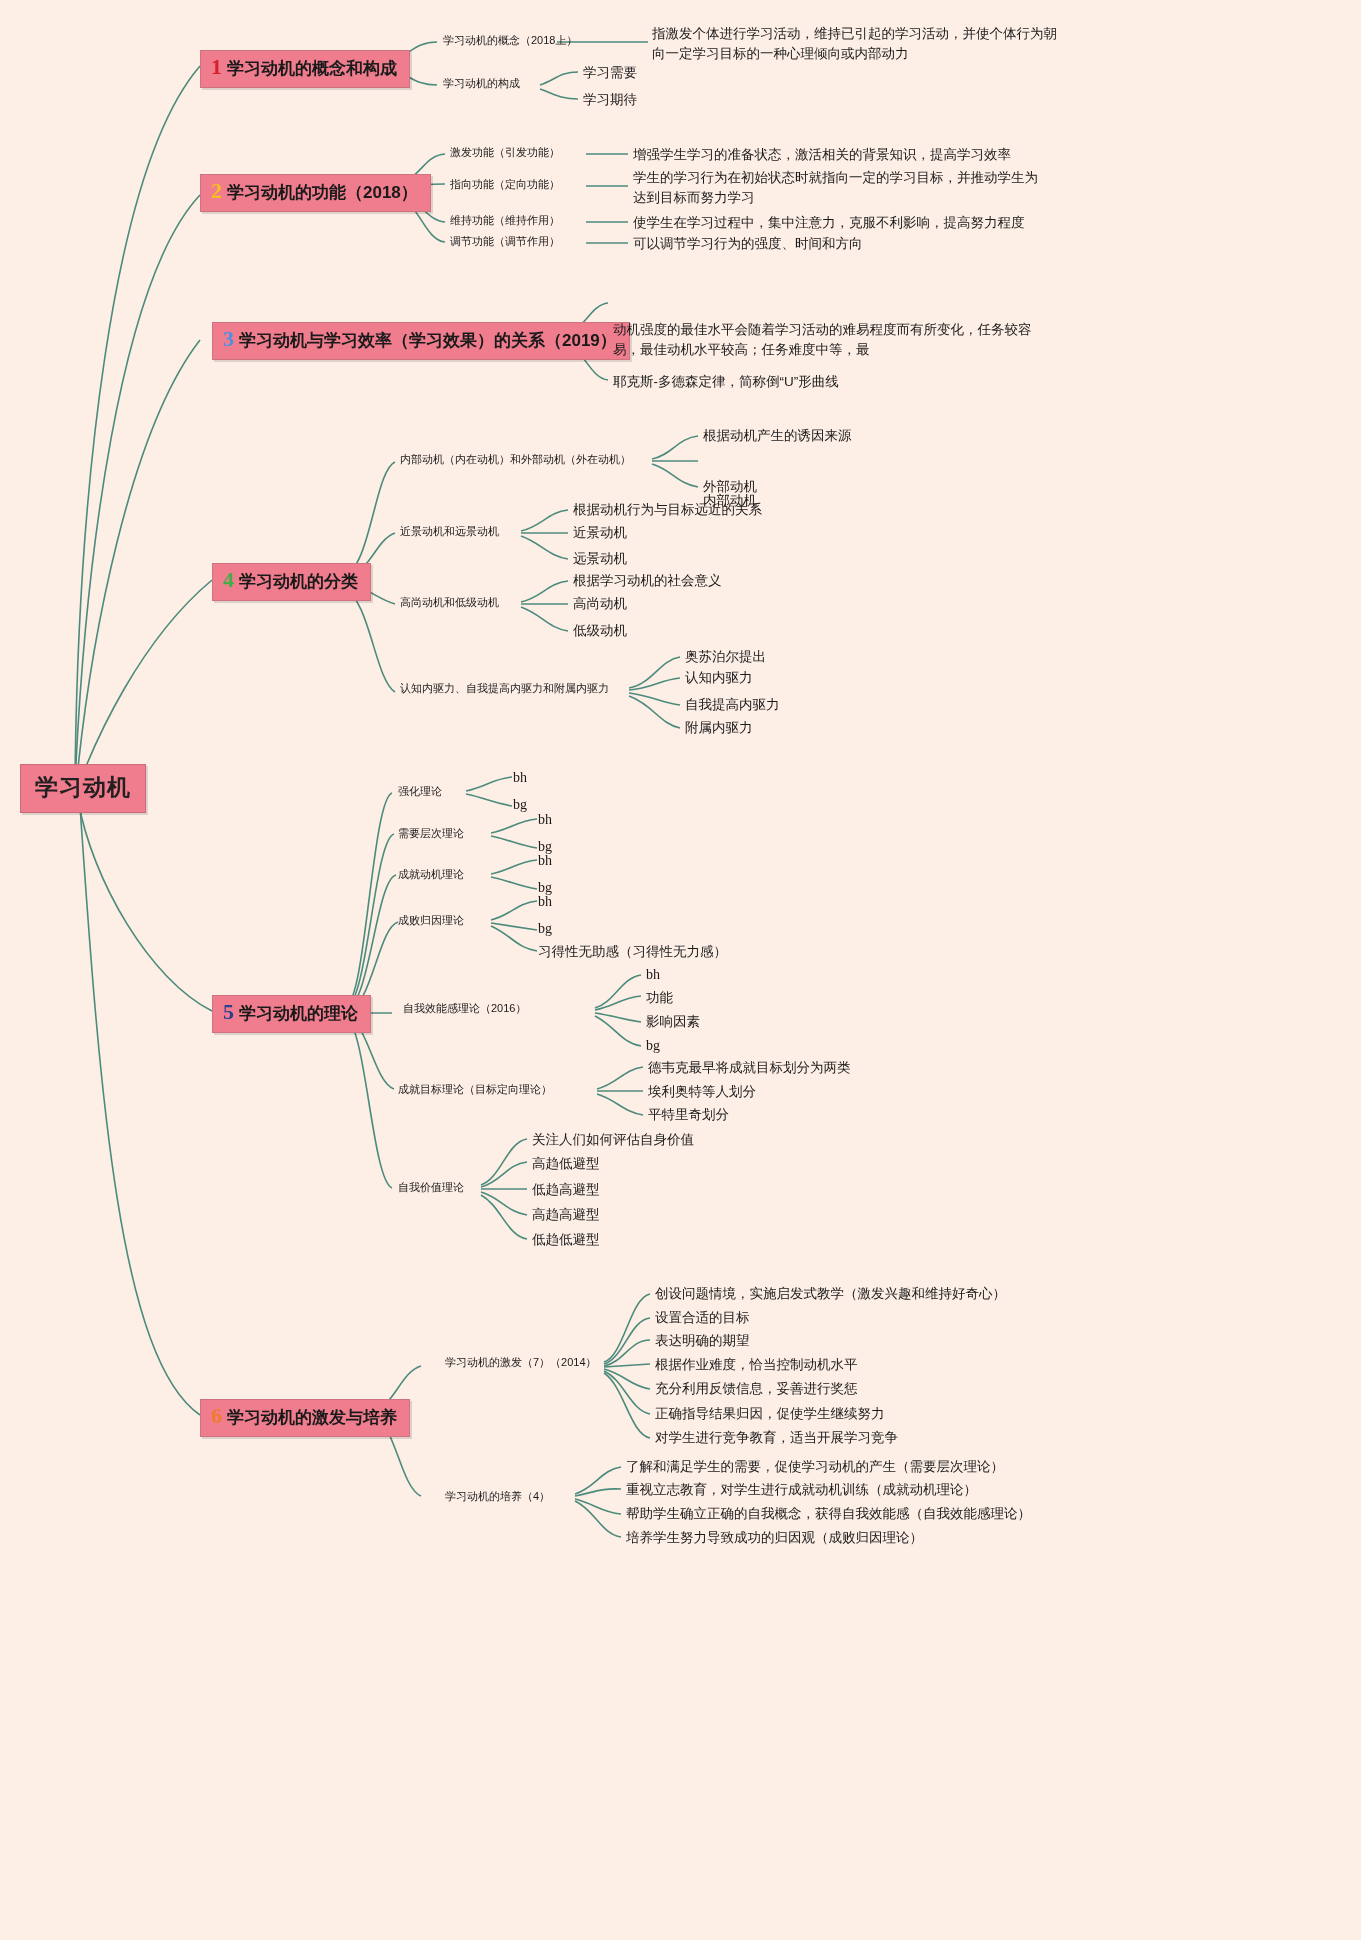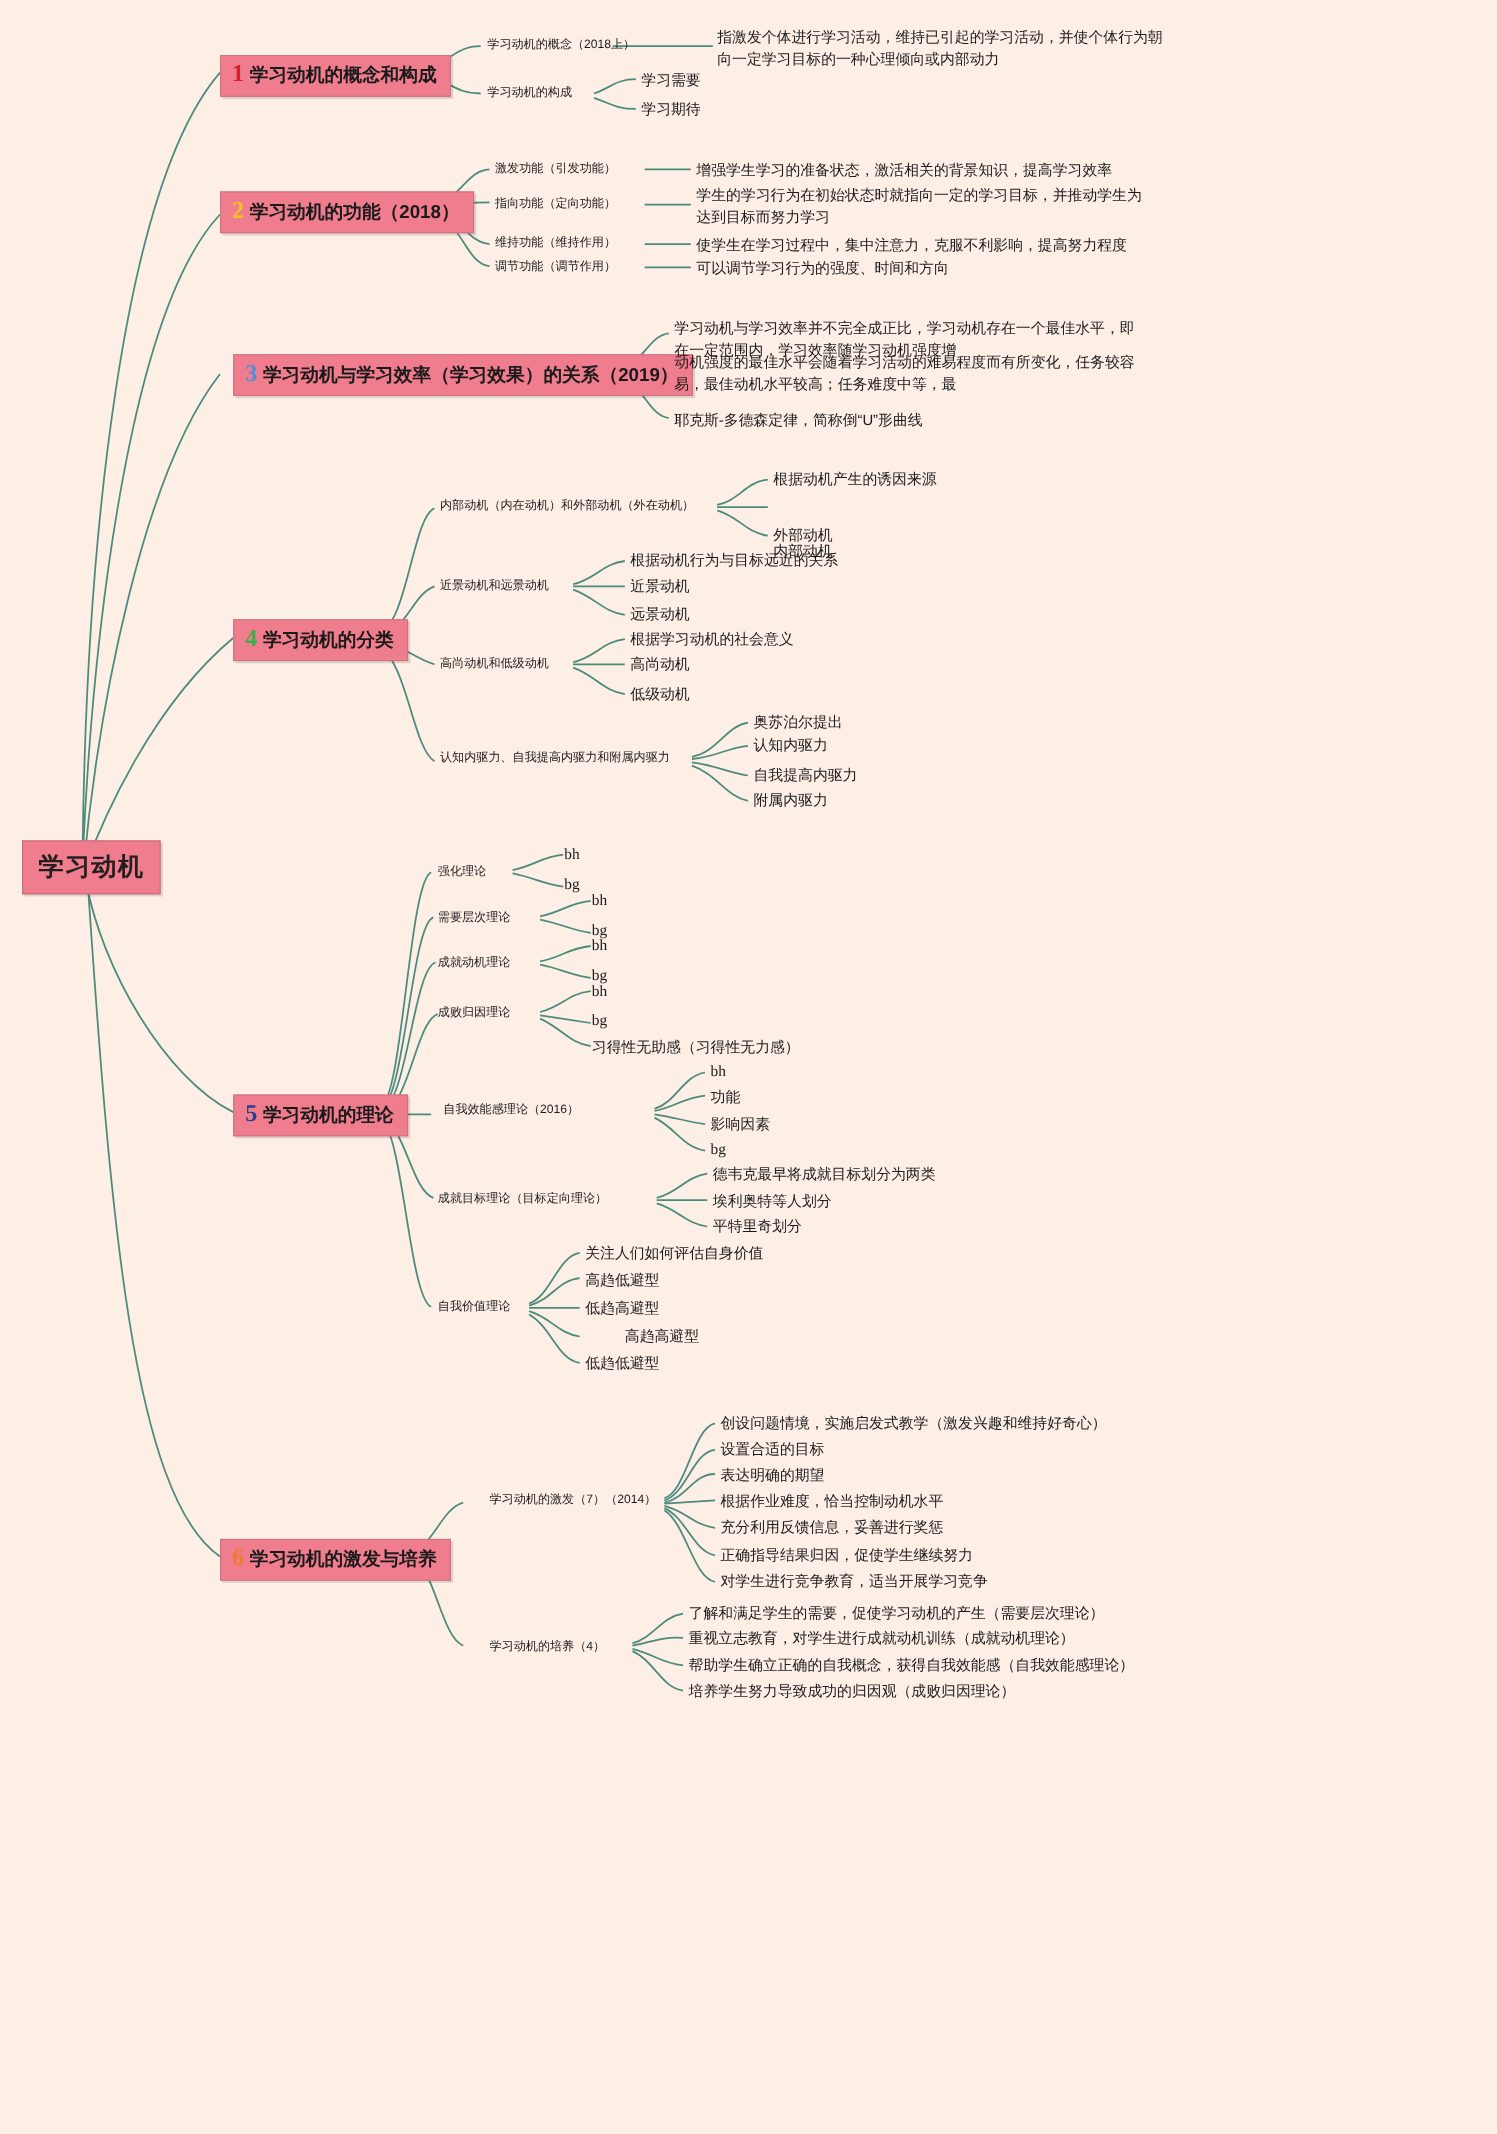--- a/index.html
+++ b/index.html
@@ -185,21 +185,20 @@
   <div class="node l3 wrap" style="left:633px;top:168px;width:415px;">学生的学习行为在初始状态时就指向一定的学习目标，并推动学生为达到目标而努力学习</div>
   <div class="node l2" style="left:450px;top:213px;">维持功能（维持作用）</div>
   <div class="node l3 wrap" style="left:633px;top:213px;width:420px;">使学生在学习过程中，集中注意力，克服不利影响，提高努力程度</div>
   <div class="node l2" style="left:450px;top:234px;">调节功能（调节作用）</div>
   <div class="node l3 wrap" style="left:633px;top:234px;width:400px;">可以调节学习行为的强度、时间和方向</div>
 
   <div class="node l1" style="left:212px;top:322px;">
     <span class="num" style="color:#4a90e2">3</span>
     <span class="lbl">学习动机与学习效率（学习效果）的关系（2019）</span>
   </div>
-  <div class="node l3 wrap" style="left:613px;top:289px;width:425px;">学习动机与学习效率并不完全成正比，学习动机存在一个最佳水平，即在一定范围内，学习效率随学习动机强度增</div>
   <div class="node l3 wrap" style="left:613px;top:320px;width:435px;">动机强度的最佳水平会随着学习活动的难易程度而有所变化，任务较容易，最佳动机水平较高；任务难度中等，最</div>
   <div class="node l3 wrap" style="left:613px;top:372px;width:420px;">耶克斯-多德森定律，简称倒“U”形曲线</div>
 
   <div class="node l1" style="left:212px;top:563px;">
     <span class="num" style="color:#3fae49">4</span>
     <span class="lbl">学习动机的分类</span>
   </div>
 
   <div class="node l2" style="left:400px;top:452px;">内部动机（内在动机）和外部动机（外在动机）</div>
   <div class="node l3" style="left:703px;top:427px;">根据动机产生的诱因来源</div>
@@ -252,21 +251,21 @@
 
   <div class="node l2" style="left:398px;top:1082px;">成就目标理论（目标定向理论）</div>
   <div class="node l3" style="left:648px;top:1059px;">德韦克最早将成就目标划分为两类</div>
   <div class="node l3" style="left:648px;top:1083px;">埃利奥特等人划分</div>
   <div class="node l3" style="left:648px;top:1106px;">平特里奇划分</div>
 
   <div class="node l2" style="left:398px;top:1180px;">自我价值理论</div>
   <div class="node l3" style="left:532px;top:1131px;">关注人们如何评估自身价值</div>
   <div class="node l3" style="left:532px;top:1155px;">高趋低避型</div>
   <div class="node l3" style="left:532px;top:1181px;">低趋高避型</div>
-  <div class="node l3" style="left:532px;top:1206px;margin-left:36px;">高趋高避型</div>
+  <div class="node l3" style="left:532px;top:1206px;">高趋高避型</div>
   <div class="node l3" style="left:532px;top:1231px;">低趋低避型</div>
 
   <div class="node l1" style="left:200px;top:1399px;">
     <span class="num" style="color:#f07b2a">6</span>
     <span class="lbl">学习动机的激发与培养</span>
   </div>
 
   <div class="node l2" style="left:445px;top:1355px;">学习动机的激发（7）（2014）</div>
   <div class="node l3" style="left:655px;top:1285px;">创设问题情境，实施启发式教学（激发兴趣和维持好奇心）</div>
   <div class="node l3" style="left:655px;top:1309px;">设置合适的目标</div>

